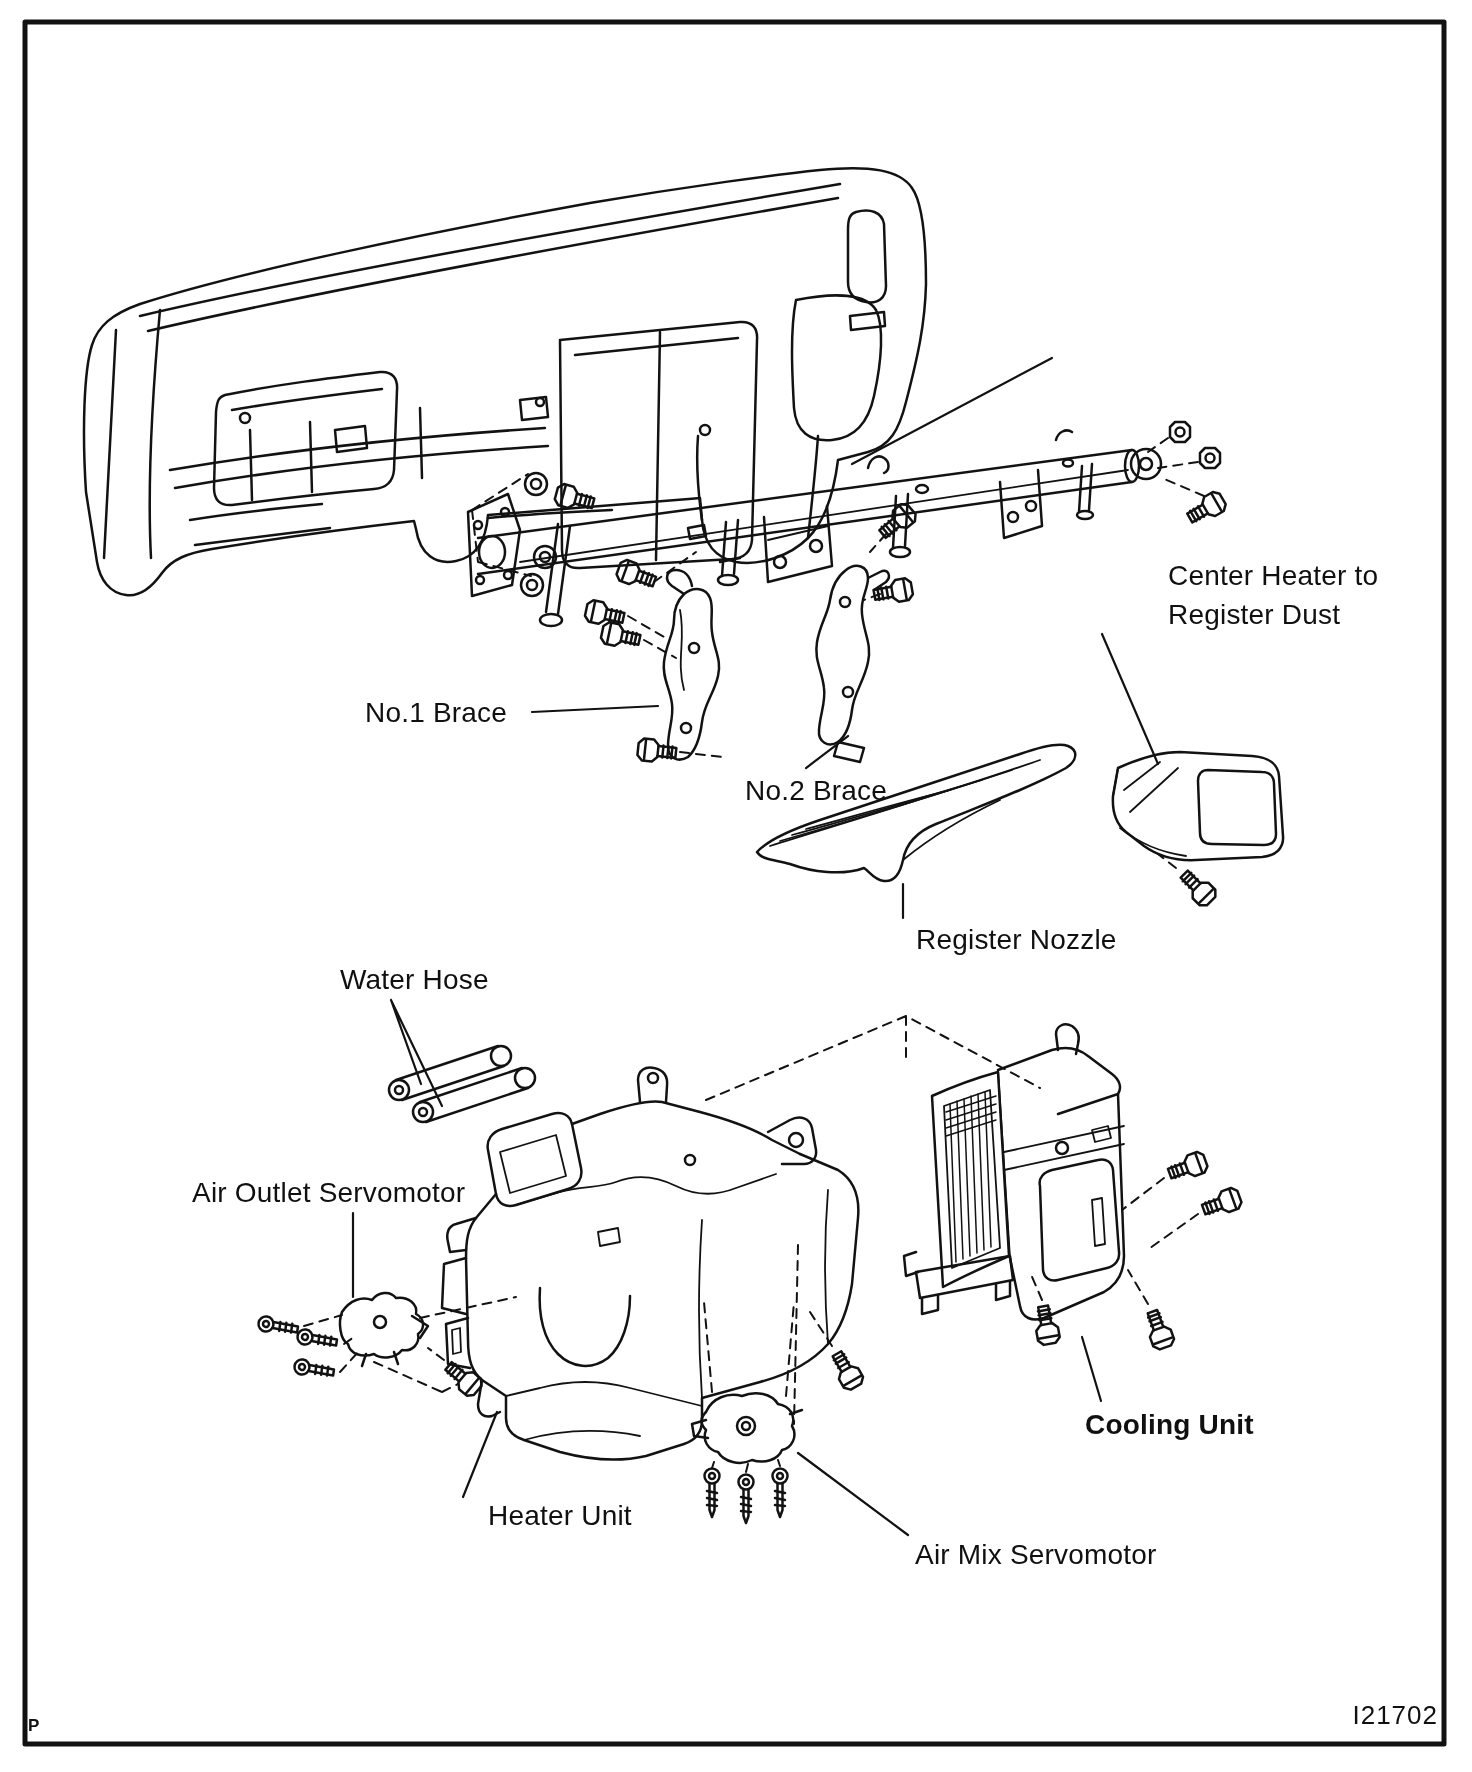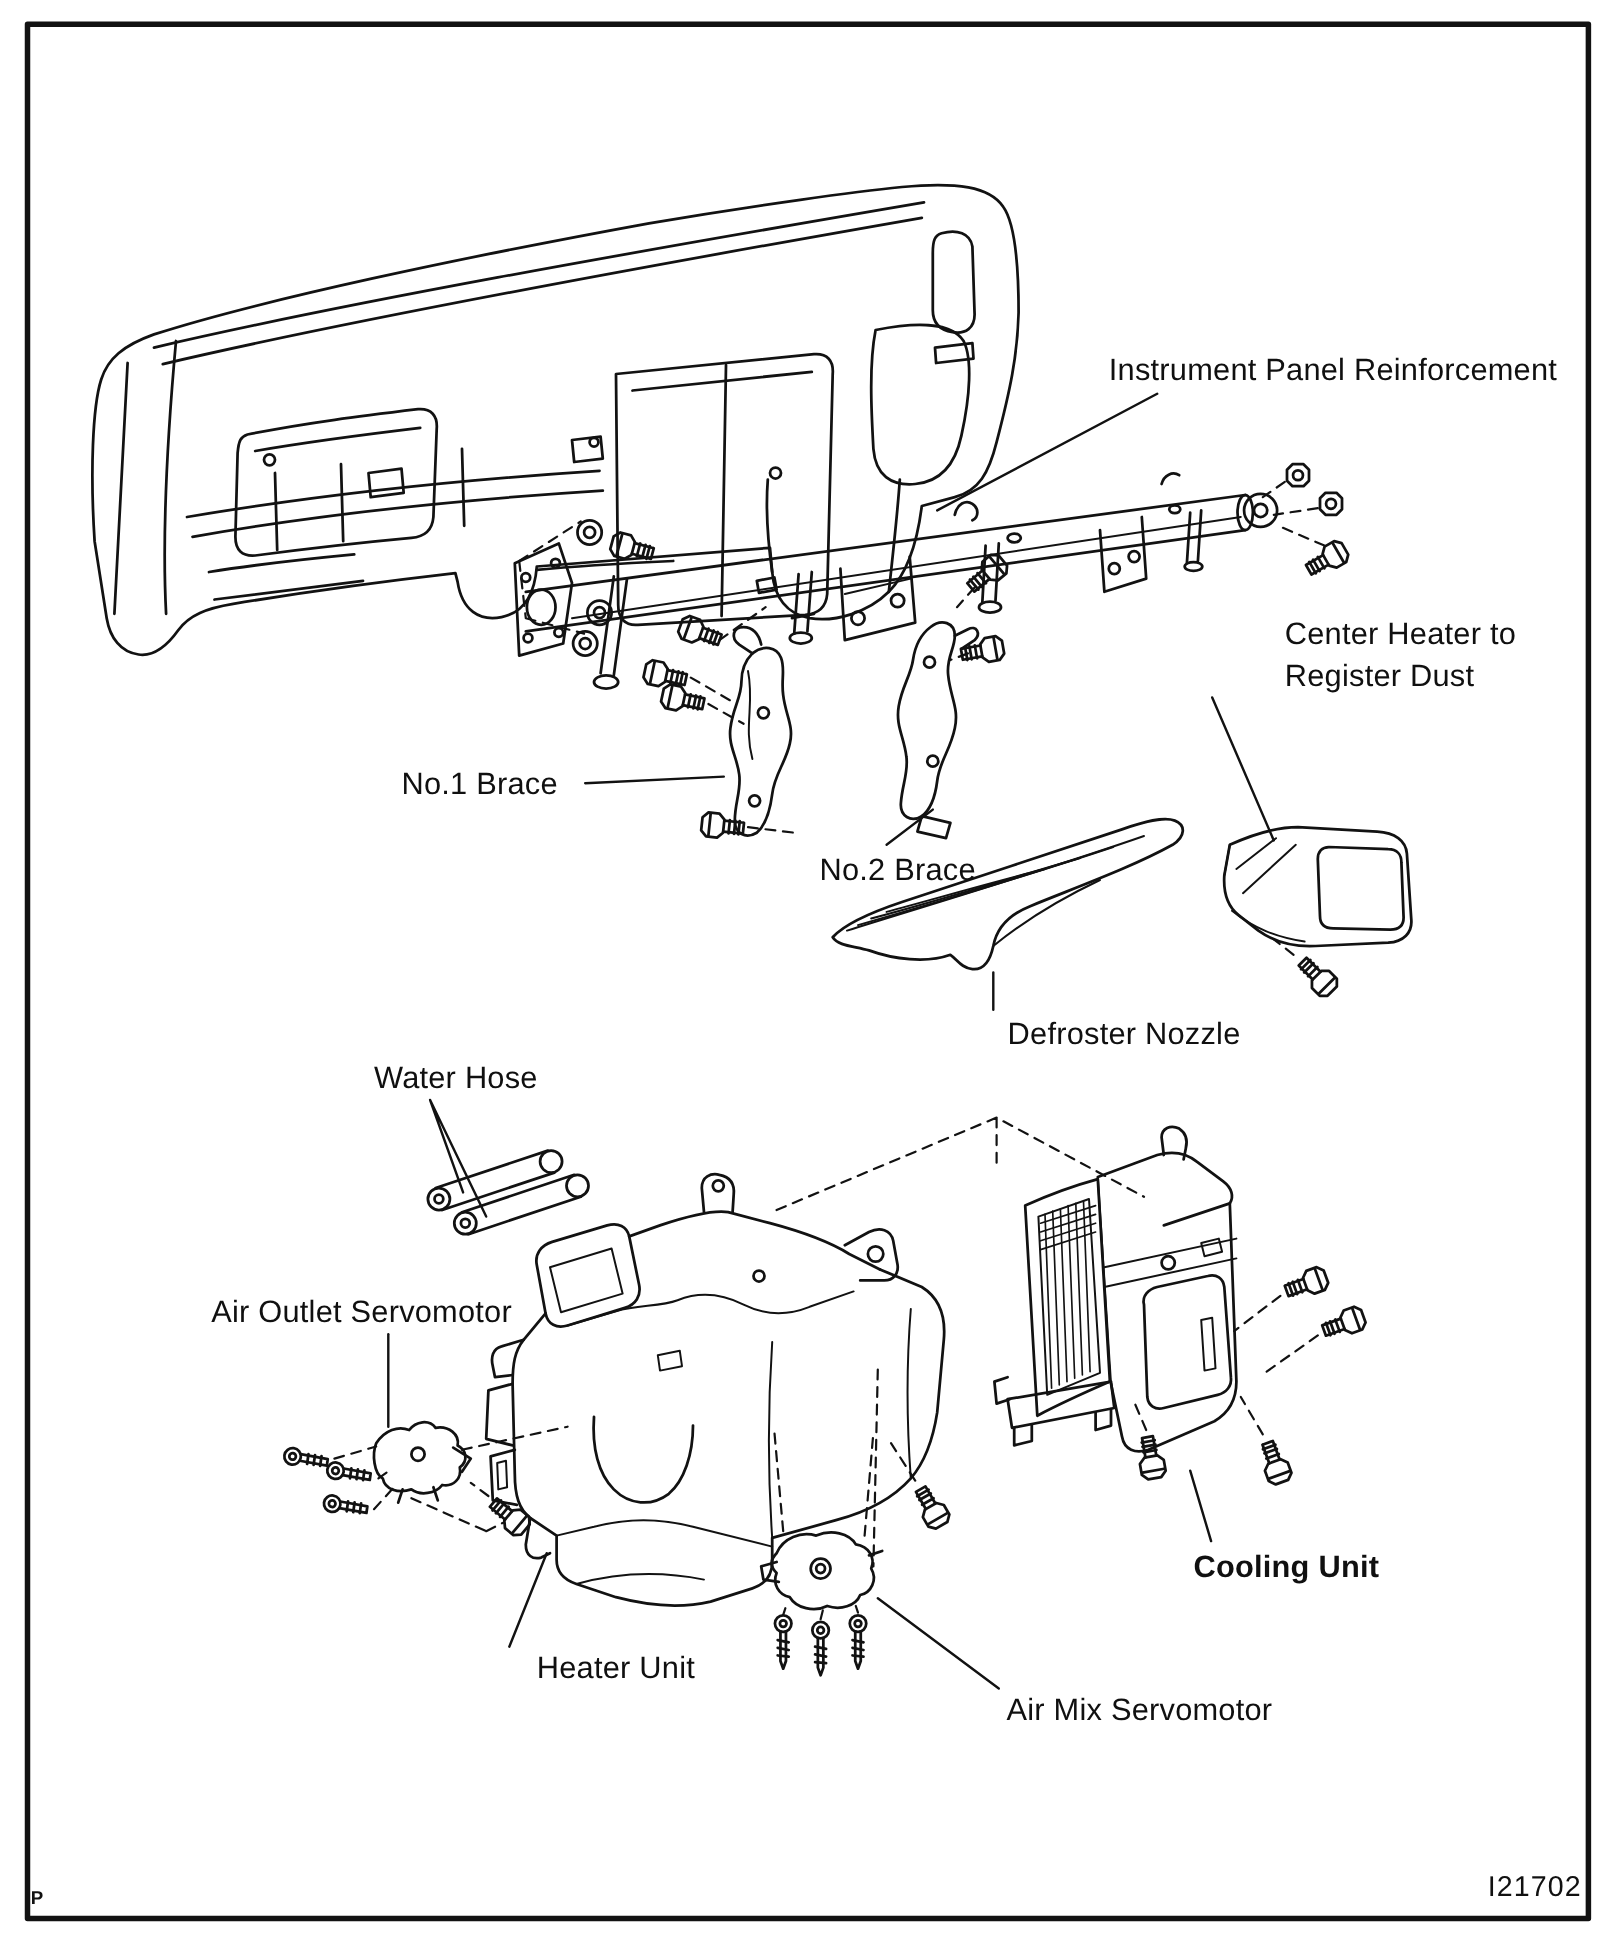--- a/index.html
+++ b/index.html
@@ -322,26 +322,25 @@
       <path d="M903,884 L903,918"></path>
       <path d="M391,1000 L421,1084 M391,1000 L442,1106"></path>
       <path d="M353,1213 L353,1297"></path>
       <path d="M463,1497 L497,1412"></path>
       <path d="M908,1535 L798,1453"></path>
       <path d="M1082,1337 L1101,1401"></path>
     </g>
   </g>
 </svg>
 
-<div class="part-label" style="left:1008px;top:316px;">Instrument Panel Reinforcement</div>
 <div class="part-label" style="left:1168px;top:556px;">Center Heater to
 Register Dust</div>
 <div class="part-label" style="left:365px;top:693px;">No.1 Brace</div>
 <div class="part-label" style="left:745px;top:771px;">No.2 Brace</div>
-<div class="part-label" style="left:916px;top:920px;">Defroster Nozzle</div>
+<div class="part-label" style="left:916px;top:920px;">Register Nozzle</div>
 <div class="part-label" style="left:340px;top:960px;">Water Hose</div>
 <div class="part-label" style="left:192px;top:1173px;">Air Outlet Servomotor</div>
 <div class="part-label" style="left:488px;top:1496px;">Heater Unit</div>
 <div class="part-label" style="left:915px;top:1535px;">Air Mix Servomotor</div>
 <div class="part-label" style="left:1085px;top:1405px;font-weight:bold;">Cooling Unit</div>
 
 <div class="corner-mark" style="left:28px;top:1716px;">P</div>
 <div class="figure-code" style="left:1348px;top:1700px;width:90px;text-align:right;">I21702</div>
 
 </div>

